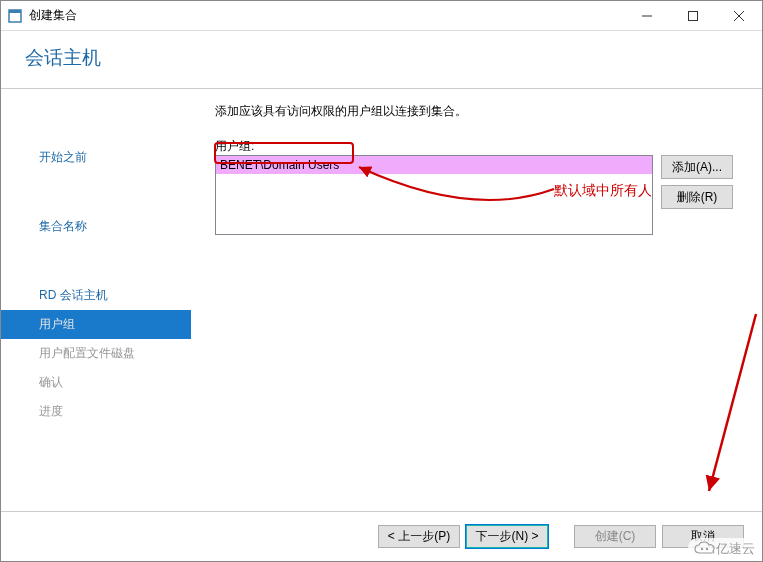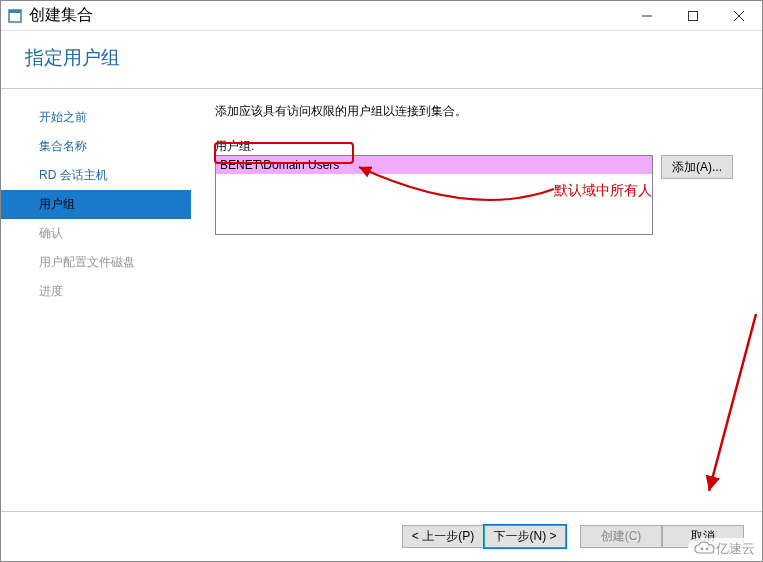--- a/index.html
+++ b/index.html
@@ -1,42 +1,42 @@
 <!DOCTYPE html>
 <html><head>
 <meta charset="utf-8">
 <style>
   * { box-sizing: border-box; margin: 0; padding: 0; font-family: "Microsoft YaHei", "Segoe UI", sans-serif; }
   body { background: #fff; width: 763px; height: 562px; overflow: hidden; position: relative; }
   .window { width: 763px; height: 562px; border: 1px solid #888; display: flex; flex-direction: column; background: #fff; }
   .titlebar { height: 30px; display: flex; align-items: center; padding-left: 6px; background: #fff; border-bottom: 1px solid #ddd; }
   .titlebar .icon { width: 16px; height: 16px; margin-right: 6px; display: flex; align-items: center; justify-content: center; }
-  .titlebar .title { font-size: 16px; flex: 1; }
+  .titlebar .title { font-size: 12px; flex: 1; }
   .win-controls { display: flex; height: 100%; }
   .win-btn { width: 46px; height: 30px; display: flex; align-items: center; justify-content: center; font-size: 14px; color: #333; }
   .header-area { height: 58px; border-bottom: 1px solid #ccc; padding: 14px 0 0 24px; }
   .header-title { font-size: 19px; color: #1e69a8; }
   .content { flex: 1; display: flex; }
   .sidebar { width: 190px; padding-top: 14px; }
   .step { font-size: 12px; color: #969696; padding: 6px 0 6px 38px; cursor: pointer; }
-  .step.link { color: #1e69a8; }
-  .step.active { background: #1979ca; color: #000000; }
+  .step.link { color: #1e69a8; margin-top: 40px; }
+  .step.active { background: #1979ca; color: #e5e5e5; }
   .main { flex: 1; padding: 14px 14px 0 24px; position: relative; font-size: 12px; }
   .instruction { margin-bottom: 18px; }
   .label { }
   .row { display: flex; align-items: flex-start; }
   .listbox { width: 438px; height: 80px; border: 1px solid #828790; background: #fff; }
   .list-item { padding: 2px 4px; background: #f0abfc; }
   .btn-col { margin-left: 8px; display: flex; flex-direction: column; gap: 6px; }
   .side-btn { width: 72px; height: 24px; font-size: 12px; border: 1px solid #adadad; background: #e1e1e1; }
   .redbox { position: absolute; left: 23px; top: 53px; width: 140px; height: 22px; border: 2px solid #cc0000; border-radius: 4px; pointer-events: none; }
   .note { color: #cc0000; font-size: 14px; font-weight: 500; position: absolute; left: 363px; top: 92px; line-height: 1.4; }
   .red-arrow1 { position: absolute; left: 160px; top: 75px; pointer-events: none; }
   .red-arrow2 { position: absolute; left: 510px; top: 220px; pointer-events: none; }
-  .footer { height: 50px; border-top: 1px solid #ccc; display: flex; align-items: center; justify-content: flex-end; padding-right: 18px; }
+  .footer { height: 50px; border-top: 1px solid #ccc; display: flex; align-items: center; justify-content: flex-end; padding-right: 18px; gap: 6px; }
   .nav-btn { min-width: 82px; height: 23px; font-size: 12px; border: 1px solid #adadad; background: #e1e1e1; padding: 0 8px; }
   .nav-btn.default { border: 1px solid #14b8a6; outline: 1px solid #0078d7; }
   .nav-btn:disabled { color: #888; }
   .watermark { position: absolute; right: 2px; bottom: 2px; font-size: 13px; color: #999; display: flex; align-items: center; background: rgba(255,255,255,0.8); padding: 2px 6px; border-radius: 10px; }
 </style>
 </head>
 <body>
 
 <div class="window">
 
@@ -62,44 +62,45 @@
       <div class="win-btn">
         <svg width="10" height="10">
             <line x1="0" y1="0" x2="10" y2="10" stroke="#333" stroke-width="1"></line>
             <line x1="10" y1="0" x2="0" y2="10" stroke="#333" stroke-width="1"></line>
           </svg>
       </div>
     </div>
   </div>
 
   <div class="header-area">
-    <div class="header-title">指定用户组</div>
+    <div class="header-title">会话主机</div>
   </div>
 
   <div class="content">
 
     <div class="sidebar">
       <div class="step link">开始之前</div>
       <div class="step link">集合名称</div>
       <div class="step link">RD 会话主机</div>
       <div class="step active">用户组</div>
+      <div class="step">用户配置文件磁盘</div>
       <div class="step">确认</div>
-      <div class="step">用户配置文件磁盘</div>
       <div class="step">进度</div>
     </div>
 
     <div class="main">
       <div class="instruction">添加应该具有访问权限的用户组以连接到集合。</div>
       <div class="label">用户组:</div>
       <div class="row">
         <div class="listbox">
           <div class="list-item">BENET\Domain Users</div>
         </div>
         <div class="btn-col">
           <button class="side-btn">添加(A)...</button>
+          <button class="side-btn">删除(R)</button>
         </div>
       </div>
 
       <div class="redbox"></div>
 
       <svg class="red-arrow1" width="210" height="60">
         <defs>
             <marker id="ah1" markerWidth="8" markerHeight="8" refX="6" refY="3" orient="auto">
               <path d="M0,0 L6,3 L0,6 Z" fill="#cc0000"></path>
             </marker>

